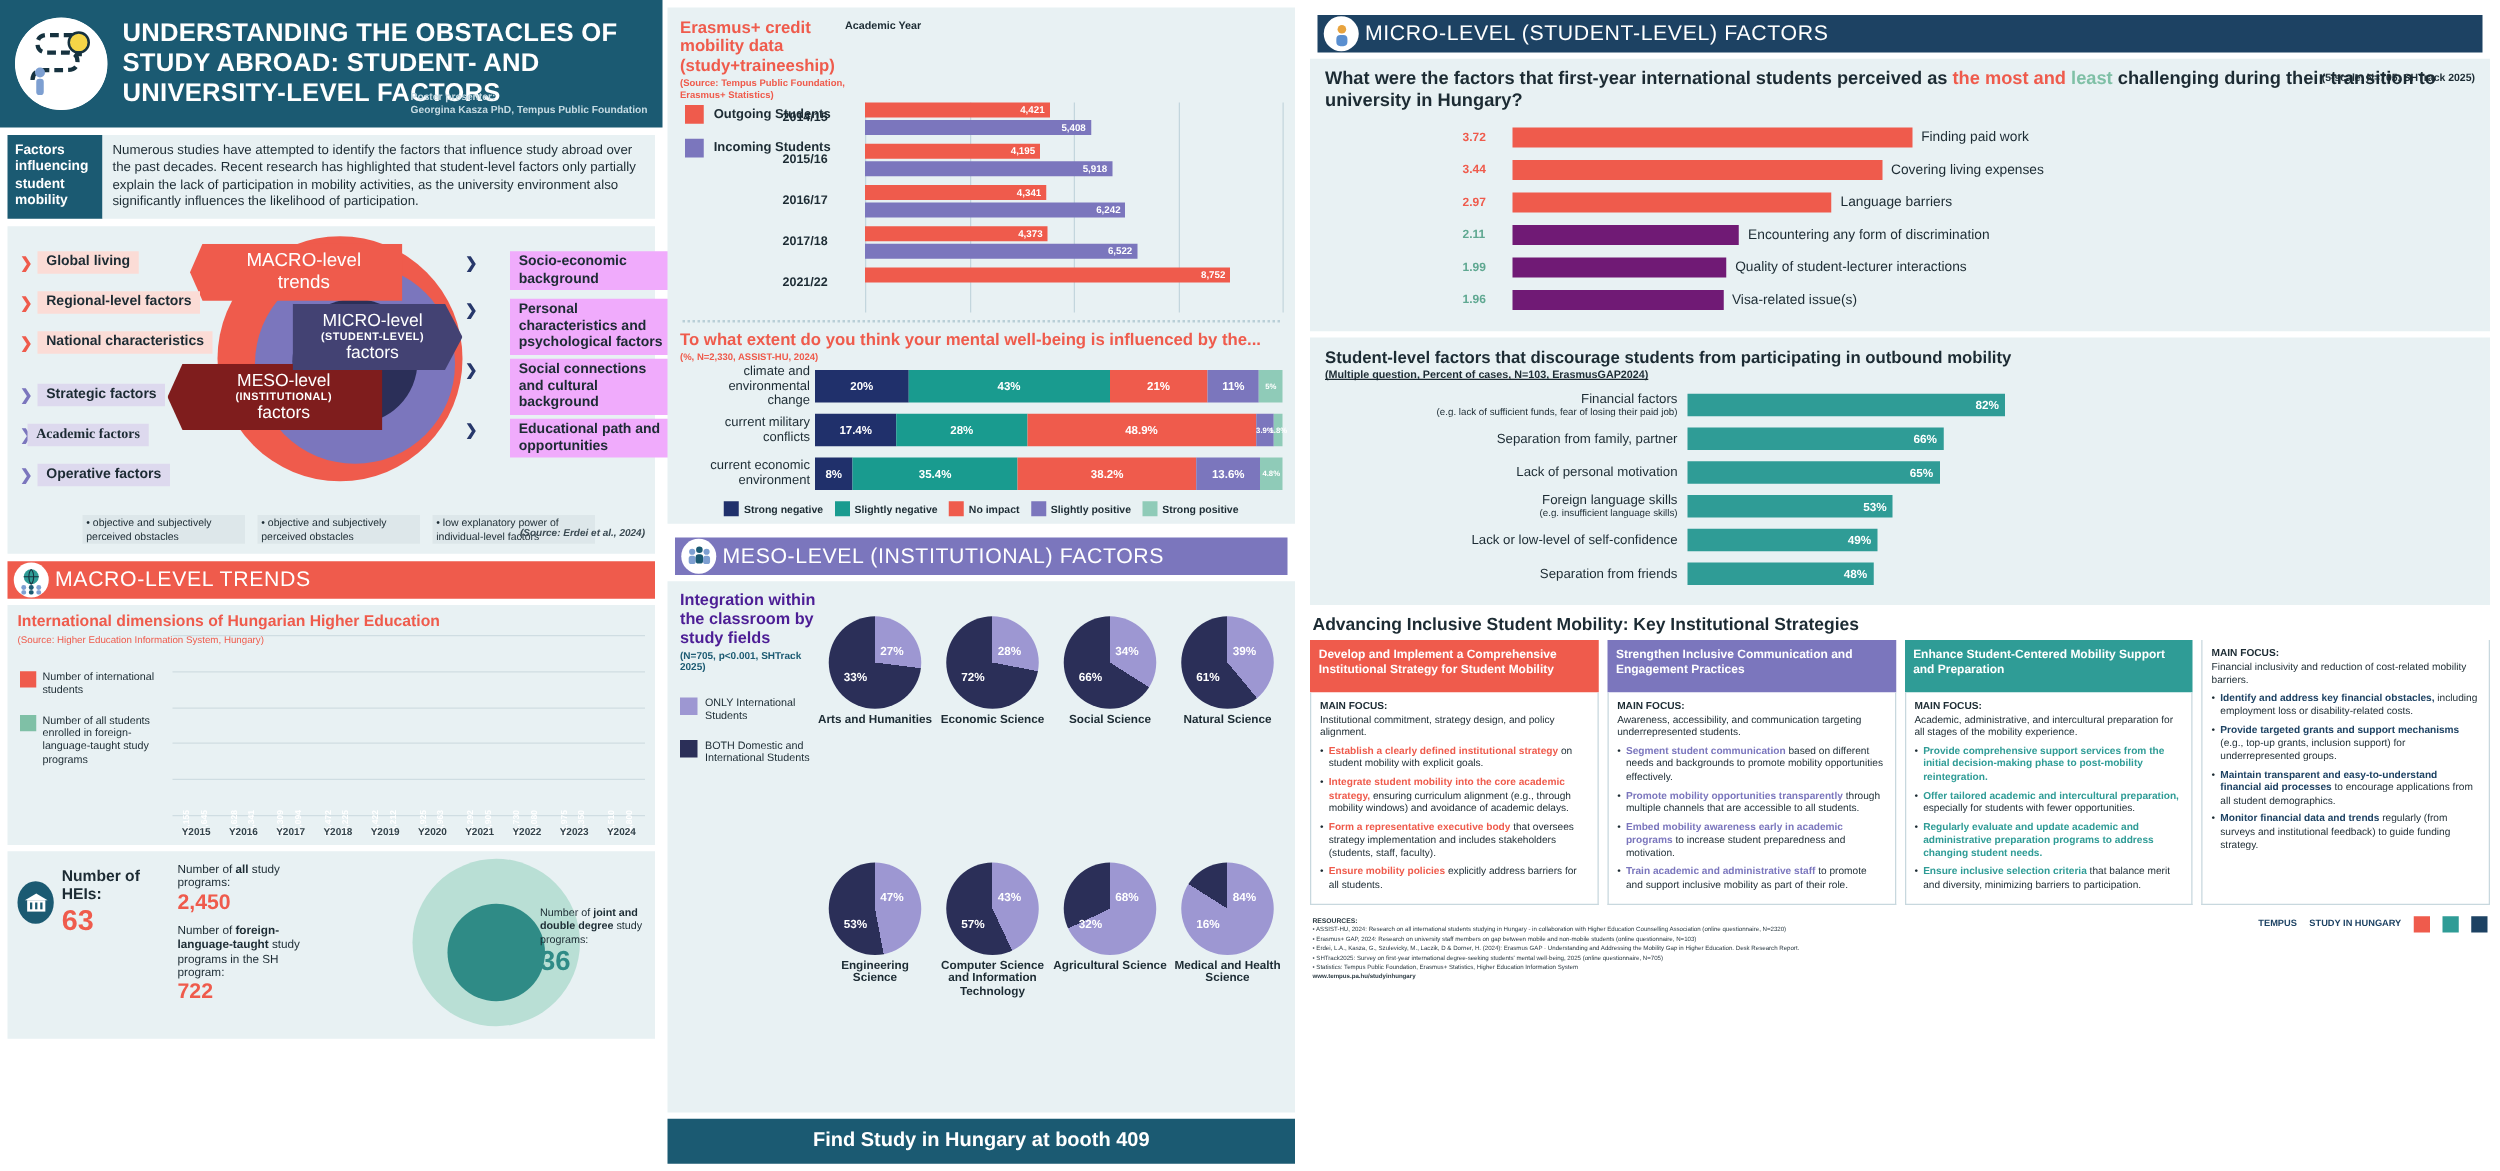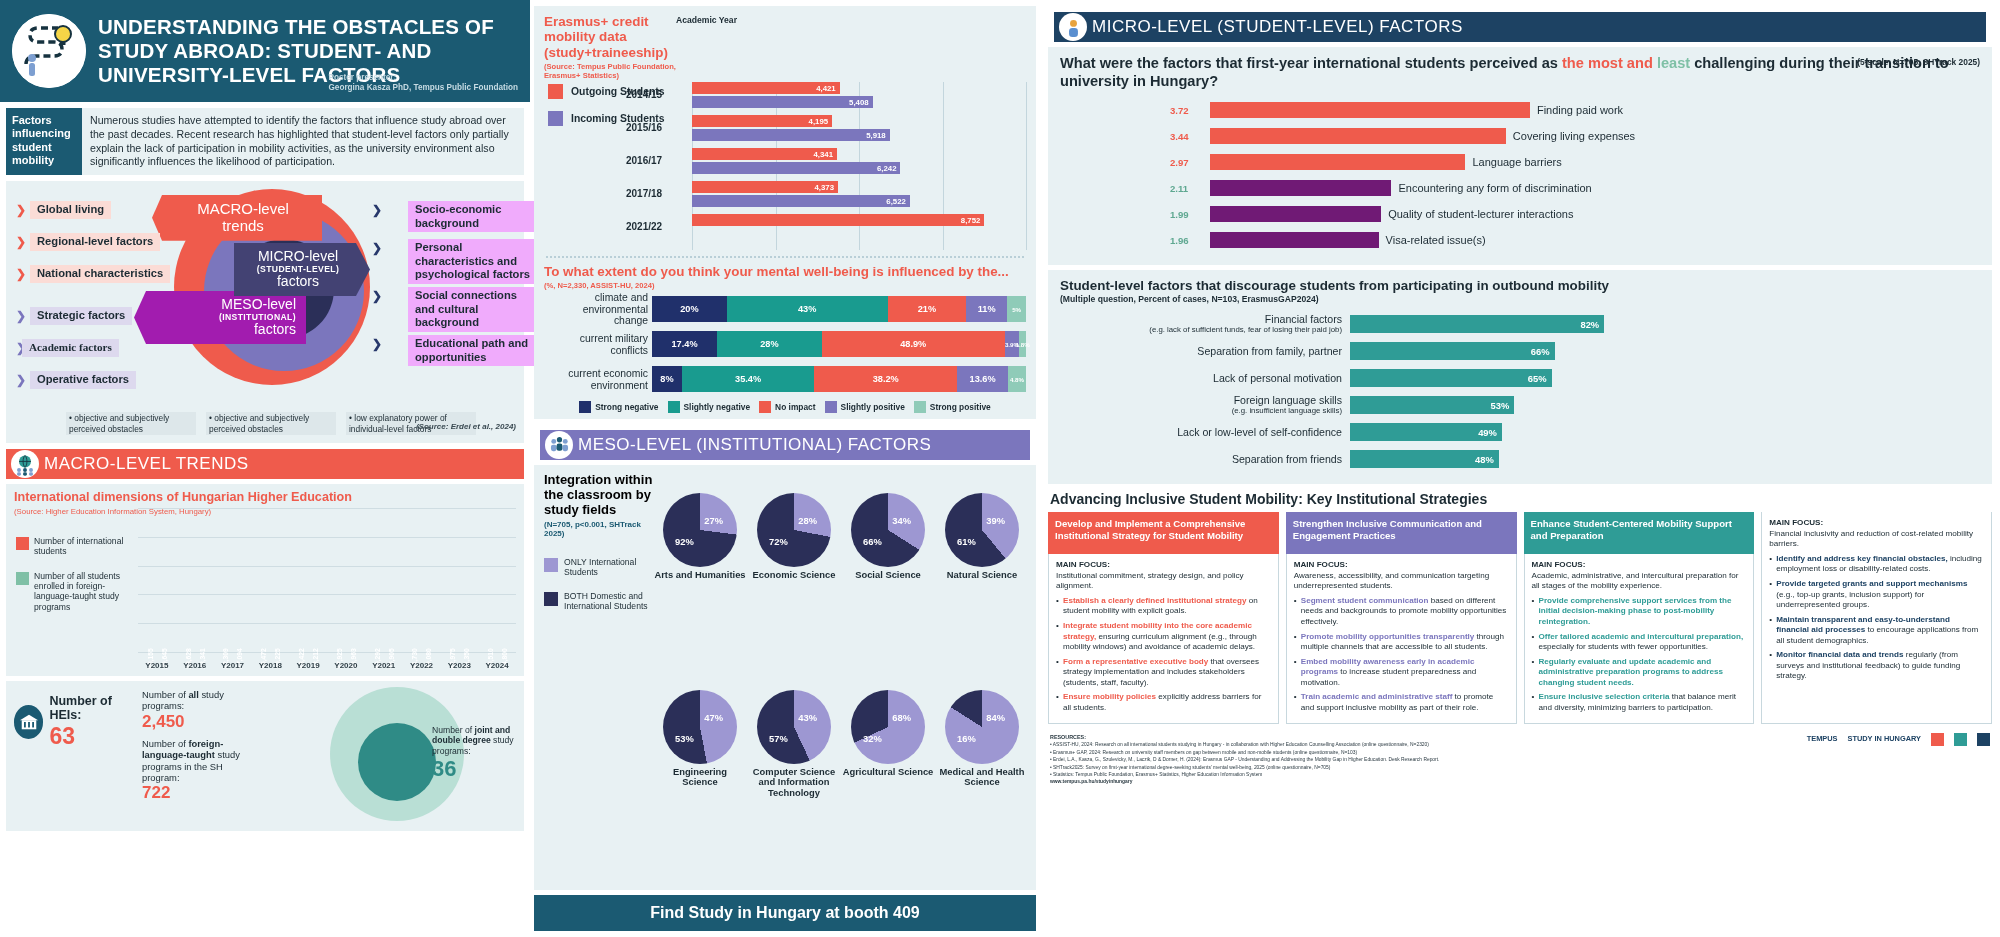--- a/index.html
+++ b/index.html
@@ -42,22 +42,22 @@
   .chev { position: absolute; font-weight: bold; font-size: 12px; }
   .chev.red { color: #ef5b4c; }
   .chev.pur { color: #7b76bd; }
   .chev.nav { color: #27386b; }
   .ring-red { position: absolute; left: 168px; top: 8px; width: 196px; height: 196px; border-radius: 50%; background: #ef5b4c; }
   .ring-pur { position: absolute; left: 198px; top: 30px; width: 160px; height: 160px; border-radius: 50%; background: #7b76bd; }
   .ring-nav { position: absolute; left: 228px; top: 58px; width: 100px; height: 100px; border-radius: 50%; background: #2b2f58; }
   .tagA, .tagB, .tagC { position: absolute; color: #fff; text-align: center; line-height: 1.12; }
   .tagA { left: 146px; top: 14px; width: 170px; padding: 6px 10px 6px 22px; background: #ef5b4c;
           clip-path: polygon(10px 0, 100% 0, 100% 100%, 10px 100%, 0 50%); font-size: 15px; }
-  .tagB { left: 128px; top: 110px; width: 172px; padding: 6px 10px 6px 24px; background: #a21caf;
-          clip-path: polygon(12px 0, 100% 0, 100% 100%, 12px 100%, 0 50%); font-size: 14px; text-align: right; }
+  .tagB { left: 128px; top: 110px; width: 172px; padding: 6px 10px 6px 24px; background: #7f1d1d;
+          clip-path: polygon(12px 0, 100% 0, 100% 100%, 12px 100%, 0 50%); font-size: 14px; }
   .tagC { left: 228px; top: 62px; width: 136px; padding: 6px 16px 6px 8px; background: #434273;
           clip-path: polygon(0 0, calc(100% - 14px) 0, 100% 50%, calc(100% - 14px) 100%, 0 100%); font-size: 14px; }
   .tagsub { font-size: 8.6px; font-weight: bold; letter-spacing: .4px; }
   .notes { position: absolute; bottom: 8px; left: 60px; right: 6px; display: flex; gap: 10px; }
   .note { font-size: 8.4px; line-height: 1.25; color: #1c2b33; background: #dde7ea; padding: 1px 3px; width: 130px; }
   .srcnote { position: absolute; right: 8px; bottom: 12px; font-size: 8px; font-style: italic; font-weight: bold; color: #3a4a52; }
 
   .sect-bar { margin: 6px 6px 0 6px; height: 30px; display: flex; align-items: center; padding-left: 38px;
               color: #fff; font-size: 17px; letter-spacing: .5px; position: relative; }
   .sect-bar.red { background: #ef5b4c; }
@@ -117,21 +117,21 @@
   .lik-plot { position: relative; margin-left: 108px; margin-top: 6px; }
   .likrow { height: 26px; display: flex; margin-bottom: 9px; position: relative; }
   .likseg { height: 26px; display: flex; align-items: center; justify-content: center; color: #fff; font-size: 9.2px; font-weight: bold; }
   .liklab { position: absolute; left: -104px; width: 100px; text-align: right; font-size: 10.4px; color: #1c2b33; line-height: 1.1; top: 50%; transform: translateY(-50%); }
   .lik-legend { display: flex; gap: 9px; justify-content: center; margin-top: 6px; font-size: 8.4px; font-weight: bold; color: #1c2b33; align-items: center; }
   .lik-legend .li { display: flex; align-items: center; gap: 4px; }
   .sw3 { width: 12px; height: 12px; }
 
   .sect-bar.pur { background: #7b76bd; }
   .pies-panel { background: #e8f1f3; padding: 8px 10px; flex: 1; position: relative; }
-  .pies-title { color: #000000; font-weight: bold; font-size: 13px; line-height: 1.15; }
+  .pies-title { color: #4c1d95; font-weight: bold; font-size: 13px; line-height: 1.15; }
   .pies-sub { color: #1b5a72; font-size: 8px; margin-top: 2px; font-weight: bold; }
   .pie-legend { margin-top: 20px; font-size: 8.6px; color: #1c2b33; line-height: 1.15; }
   .pie-legend .li { display: flex; gap: 6px; margin-bottom: 14px; align-items: flex-start; }
   .sw4 { width: 14px; height: 14px; flex: 0 0 14px; }
   .sw4.lt { background: #9d97d2; } .sw4.dk { background: #2b2f58; }
   .piegrid { position: absolute; left: 120px; right: 8px; top: 28px; bottom: 6px;
              display: grid; grid-template-columns: repeat(4, 1fr); grid-template-rows: 1fr 1fr; gap: 2px; }
   .piecell { display: flex; flex-direction: column; align-items: center; }
   .pie { width: 74px; height: 74px; border-radius: 50%; position: relative; }
   .pielabel { font-size: 9.4px; font-weight: bold; color: #1c2b33; text-align: center; margin-top: 3px; line-height: 1.12; }
@@ -148,21 +148,21 @@
   .c3-note { position: absolute; right: 12px; top: 10px; font-size: 8.4px; color: #1c2b33; font-weight: bold; }
   .mic-plot { margin-top: 10px; position: relative; padding-left: 0; }
   .microw { height: 19px; display: flex; align-items: center; margin-bottom: 7px; position: relative; }
   .micbar { height: 16px; position: relative; }
   .micbar.red { background: #ef5b4c; } .micbar.grn { background: #701a75; }
   .micval { position: absolute; left: -40px; top: 50%; transform: translateY(-50%); font-size: 9.6px; font-weight: bold; }
   .micval.red { color: #ef5b4c; } .micval.grn { color: #5fa891; }
   .miclab { font-size: 11px; color: #1c2b33; margin-left: 7px; white-space: nowrap; }
 
   .c3-h2 { font-size: 13.4px; font-weight: bold; color: #1c2b33; line-height: 1.18; }
-  .c3-h2sub { font-size: 8.6px; font-weight: bold; color: #1c2b33; margin-top: 1px; }
+  .c3-h2sub { font-size: 8.6px; font-weight: bold; color: #1c2b33; margin-top: 1px; text-decoration: underline; }
   .dis-plot { margin-top: 10px; }
   .disrow { display: flex; align-items: center; margin-bottom: 7px; height: 20px; }
   .dislab { width: 290px; text-align: right; font-size: 10.6px; color: #1c2b33; line-height: 1.1; padding-right: 8px; }
   .dislab small { font-size: 7.8px; display: block; }
   .disbar { height: 18px; background: #2f9c96; position: relative; }
   .disval { position: absolute; right: 5px; top: 50%; transform: translateY(-50%); color: #fff; font-size: 9.4px; font-weight: bold; }
 
   .strat-title { font-size: 14px; font-weight: bold; color: #1c2b33; margin: 2px 0 5px 2px; }
   .strat-grid { display: grid; grid-template-columns: repeat(4, 1fr); gap: 7px; }
   .strat-col { display: flex; flex-direction: column; }
@@ -580,21 +580,21 @@
           <div class="li">
               <span class="sw4 dk"></span>
               <span>BOTH Domestic and International Students</span>
             </div>
         </div>
       </div>
       <div class="piegrid" id="piegrid">
           <div class="piecell">
             <div class="pie" style="background: conic-gradient(rgb(157, 151, 210) 0deg, rgb(157, 151, 210) 27%, rgb(43, 47, 88) 27%, rgb(43, 47, 88) 100%);">
               <span class="pp" style="right: 14px; top: 22px;">27%</span>
-              <span class="pp" style="left: 12px; bottom: 20px;">92%</span>
+              <span class="pp" style="left: 12px; bottom: 20px;">33%</span>
             </div>
             <div class="pielabel">Arts and Humanities</div>
           </div>
           <div class="piecell">
             <div class="pie" style="background: conic-gradient(rgb(157, 151, 210) 0deg, rgb(157, 151, 210) 28%, rgb(43, 47, 88) 28%, rgb(43, 47, 88) 100%);">
               <span class="pp" style="right: 14px; top: 22px;">28%</span>
               <span class="pp" style="left: 12px; bottom: 20px;">72%</span>
             </div>
             <div class="pielabel">Economic Science</div>
           </div>

